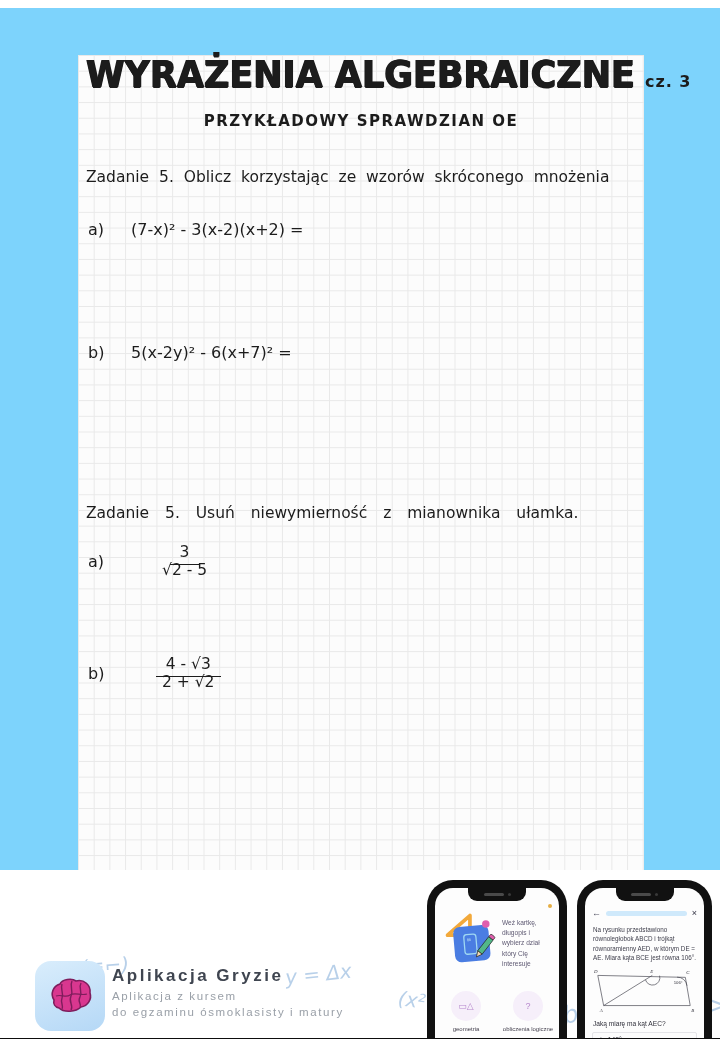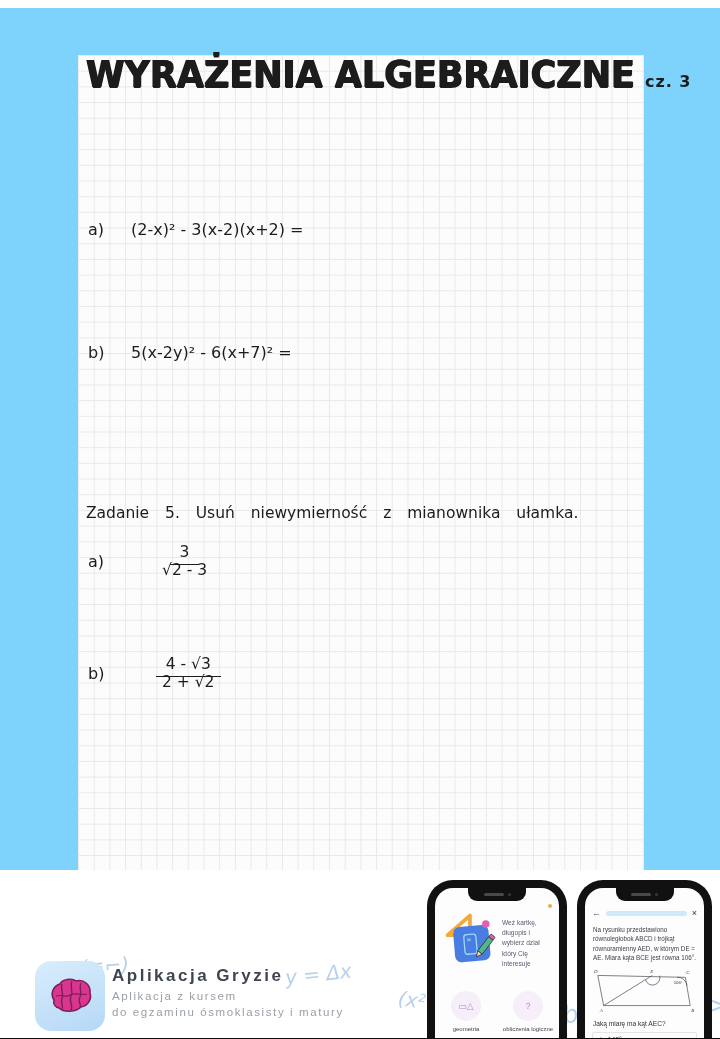--- a/index.html
+++ b/index.html
@@ -113,39 +113,41 @@
 </style>
 </head>
 <body>
 
 <div id="page">
 
   <div id="sheet">
     <div class="hand sheet-title">
       <span>WYRAŻENIA ALGEBRAICZNE</span><span class="title-suffix">cz. 3</span>
     </div>
-
+    <div class="hand sheet-subtitle">PRZYKŁADOWY SPRAWDZIAN OE</div>
+
+    <div id="task5-heading" class="hand task-heading">Zadanie 5. Oblicz korzystając ze wzorów skróconego mnożenia</div>
 
     <div id="task5a" class="hand expr-line">
       <span class="expr-label">a)</span>
-      <span>(2-x)² - 3(x-2)(x+2) =</span>
+      <span>(7-x)² - 3(x-2)(x+2) =</span>
     </div>
 
     <div id="task5b" class="hand expr-line">
       <span class="expr-label">b)</span>
       <span>5(x-2y)² - 6(x+7)² =</span>
     </div>
 
     <div id="task6-heading" class="hand task-heading">Zadanie 5. Usuń niewymierność z mianownika ułamka.</div>
 
     <div id="task6a" class="hand frac-line">
       <span class="expr-label">a)</span>
       <span class="frac">
         <span class="num">3</span><br>
-        <span class="den">√2 - 3</span>
+        <span class="den">√2 - 5</span>
       </span>
     </div>
 
     <div id="task6b" class="hand frac-line">
       <span class="expr-label">b)</span>
       <span class="frac">
         <span class="num">4 - √3</span><br>
         <span class="den">2 + √2</span>
       </span>
     </div>

